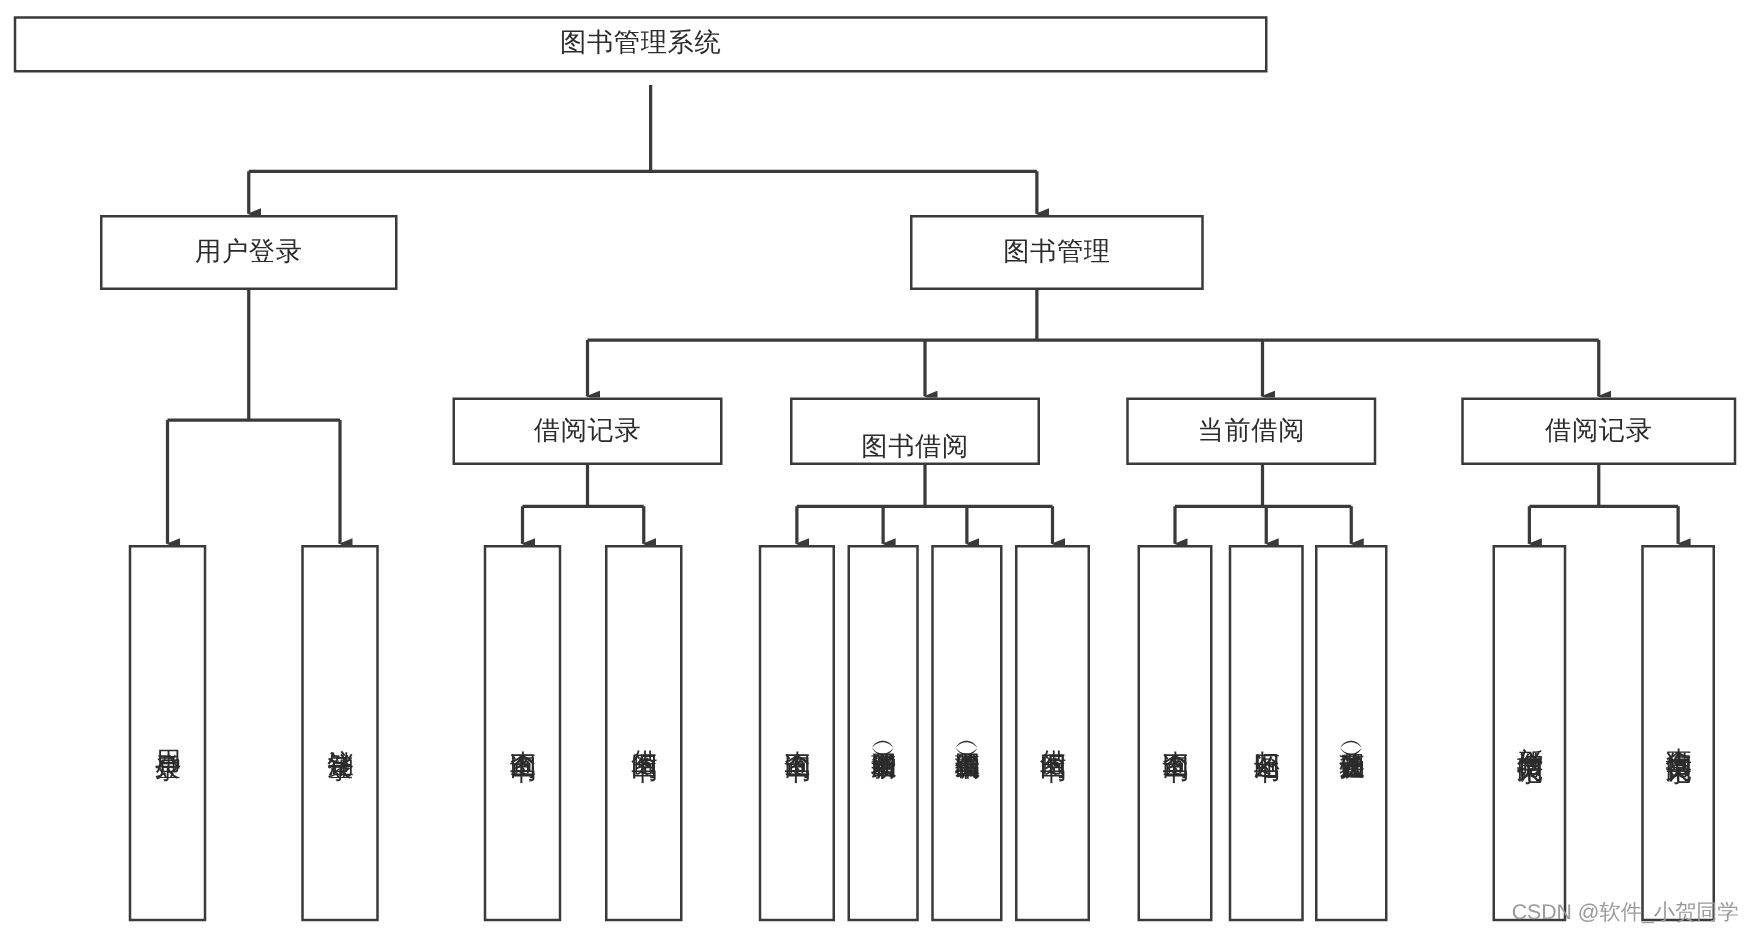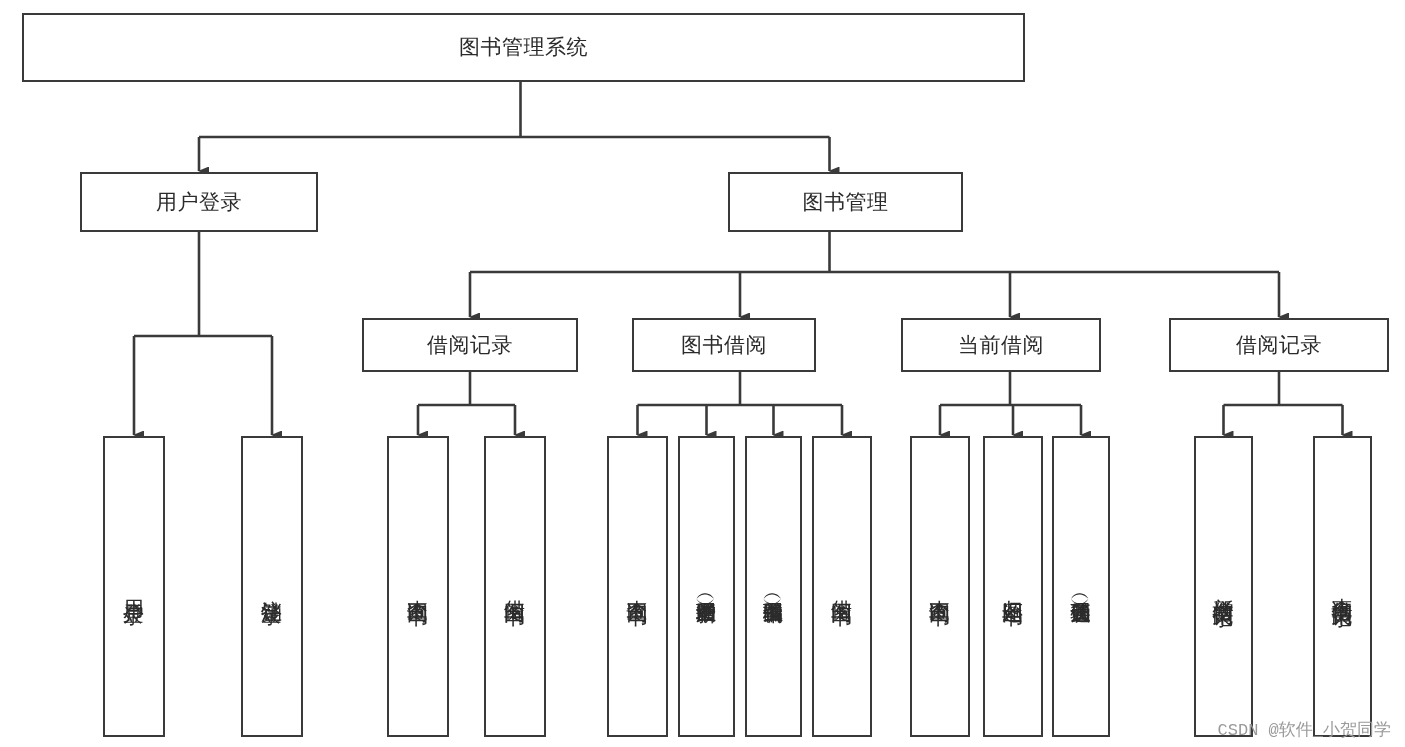--- a/index.html
+++ b/index.html
@@ -59,21 +59,21 @@
     height: 747px;
     pointer-events: none;
   }
   .watermark {
     position: absolute;
     right: 14px;
     bottom: 6px;
     font-size: 17px;
     color: #9a9a9a;
     white-space: nowrap;
-    font-family: Liberation Mono, monospace;
+    font-family: Liberation Sans, sans-serif;
     margin-top: 23px;
   }
 </style>
 </head>
 <body>
 
 <div id="canvas">
   <svg id="wires" viewBox="0 0 1405 747" xmlns="http://www.w3.org/2000/svg">
     <defs>
       <marker id="arrowhead" markerWidth="9" markerHeight="11" refX="4.5" refY="10" orient="auto" markerUnits="userSpaceOnUse">
@@ -110,33 +110,33 @@
         <line x1="940" y1="405" x2="940" y2="435" stroke="#3a3a3a" stroke-width="2.6" marker-end="url(#arrowhead)"></line>
         <line x1="1013" y1="405" x2="1013" y2="435" stroke="#3a3a3a" stroke-width="2.6" marker-end="url(#arrowhead)"></line>
         <line x1="1081" y1="405" x2="1081" y2="435" stroke="#3a3a3a" stroke-width="2.6" marker-end="url(#arrowhead)"></line>
         <line x1="1279" y1="372" x2="1279" y2="405" stroke="#3a3a3a" stroke-width="2.6"></line>
         <line x1="1223.5" y1="405" x2="1342.5" y2="405" stroke="#3a3a3a" stroke-width="2.6"></line>
         <line x1="1223.5" y1="405" x2="1223.5" y2="435" stroke="#3a3a3a" stroke-width="2.6" marker-end="url(#arrowhead)"></line>
         <line x1="1342.5" y1="405" x2="1342.5" y2="435" stroke="#3a3a3a" stroke-width="2.6" marker-end="url(#arrowhead)"></line>
       </g>
   </svg>
   <div id="nodes">
-      <div class="node h" style="left: 22px; top: 13px; width: 1003px; height: 69px;">
+      <div class="node h" style="left: 11px; top: 13px; width: 1003px; height: 45px;">
         <span class="label">图书管理系统</span>
       </div>
       <div class="node h" style="left: 80px; top: 172px; width: 238px; height: 60px;">
         <span class="label">用户登录</span>
       </div>
       <div class="node h" style="left: 712px; top: 172px; width: 235px; height: 60px; margin-left: 16px;">
         <span class="label">图书管理</span>
       </div>
       <div class="node h" style="left: 362px; top: 318px; width: 216px; height: 54px;">
         <span class="label">借阅记录</span>
       </div>
-      <div class="node h" style="left: 632px; top: 318px; width: 184px; height: 54px;">
+      <div class="node h" style="left: 632px; top: 318px; width: 200px; height: 54px; align-items: flex-end;">
         <span class="label">图书借阅</span>
       </div>
       <div class="node h" style="left: 901px; top: 318px; width: 200px; height: 54px;">
         <span class="label">当前借阅</span>
       </div>
       <div class="node h" style="left: 1169px; top: 318px; width: 220px; height: 54px;">
         <span class="label">借阅记录</span>
       </div>
       <div class="node v" style="left: 103px; top: 436px; width: 62px; height: 301px;">
         <span class="label">用户登录</span>

